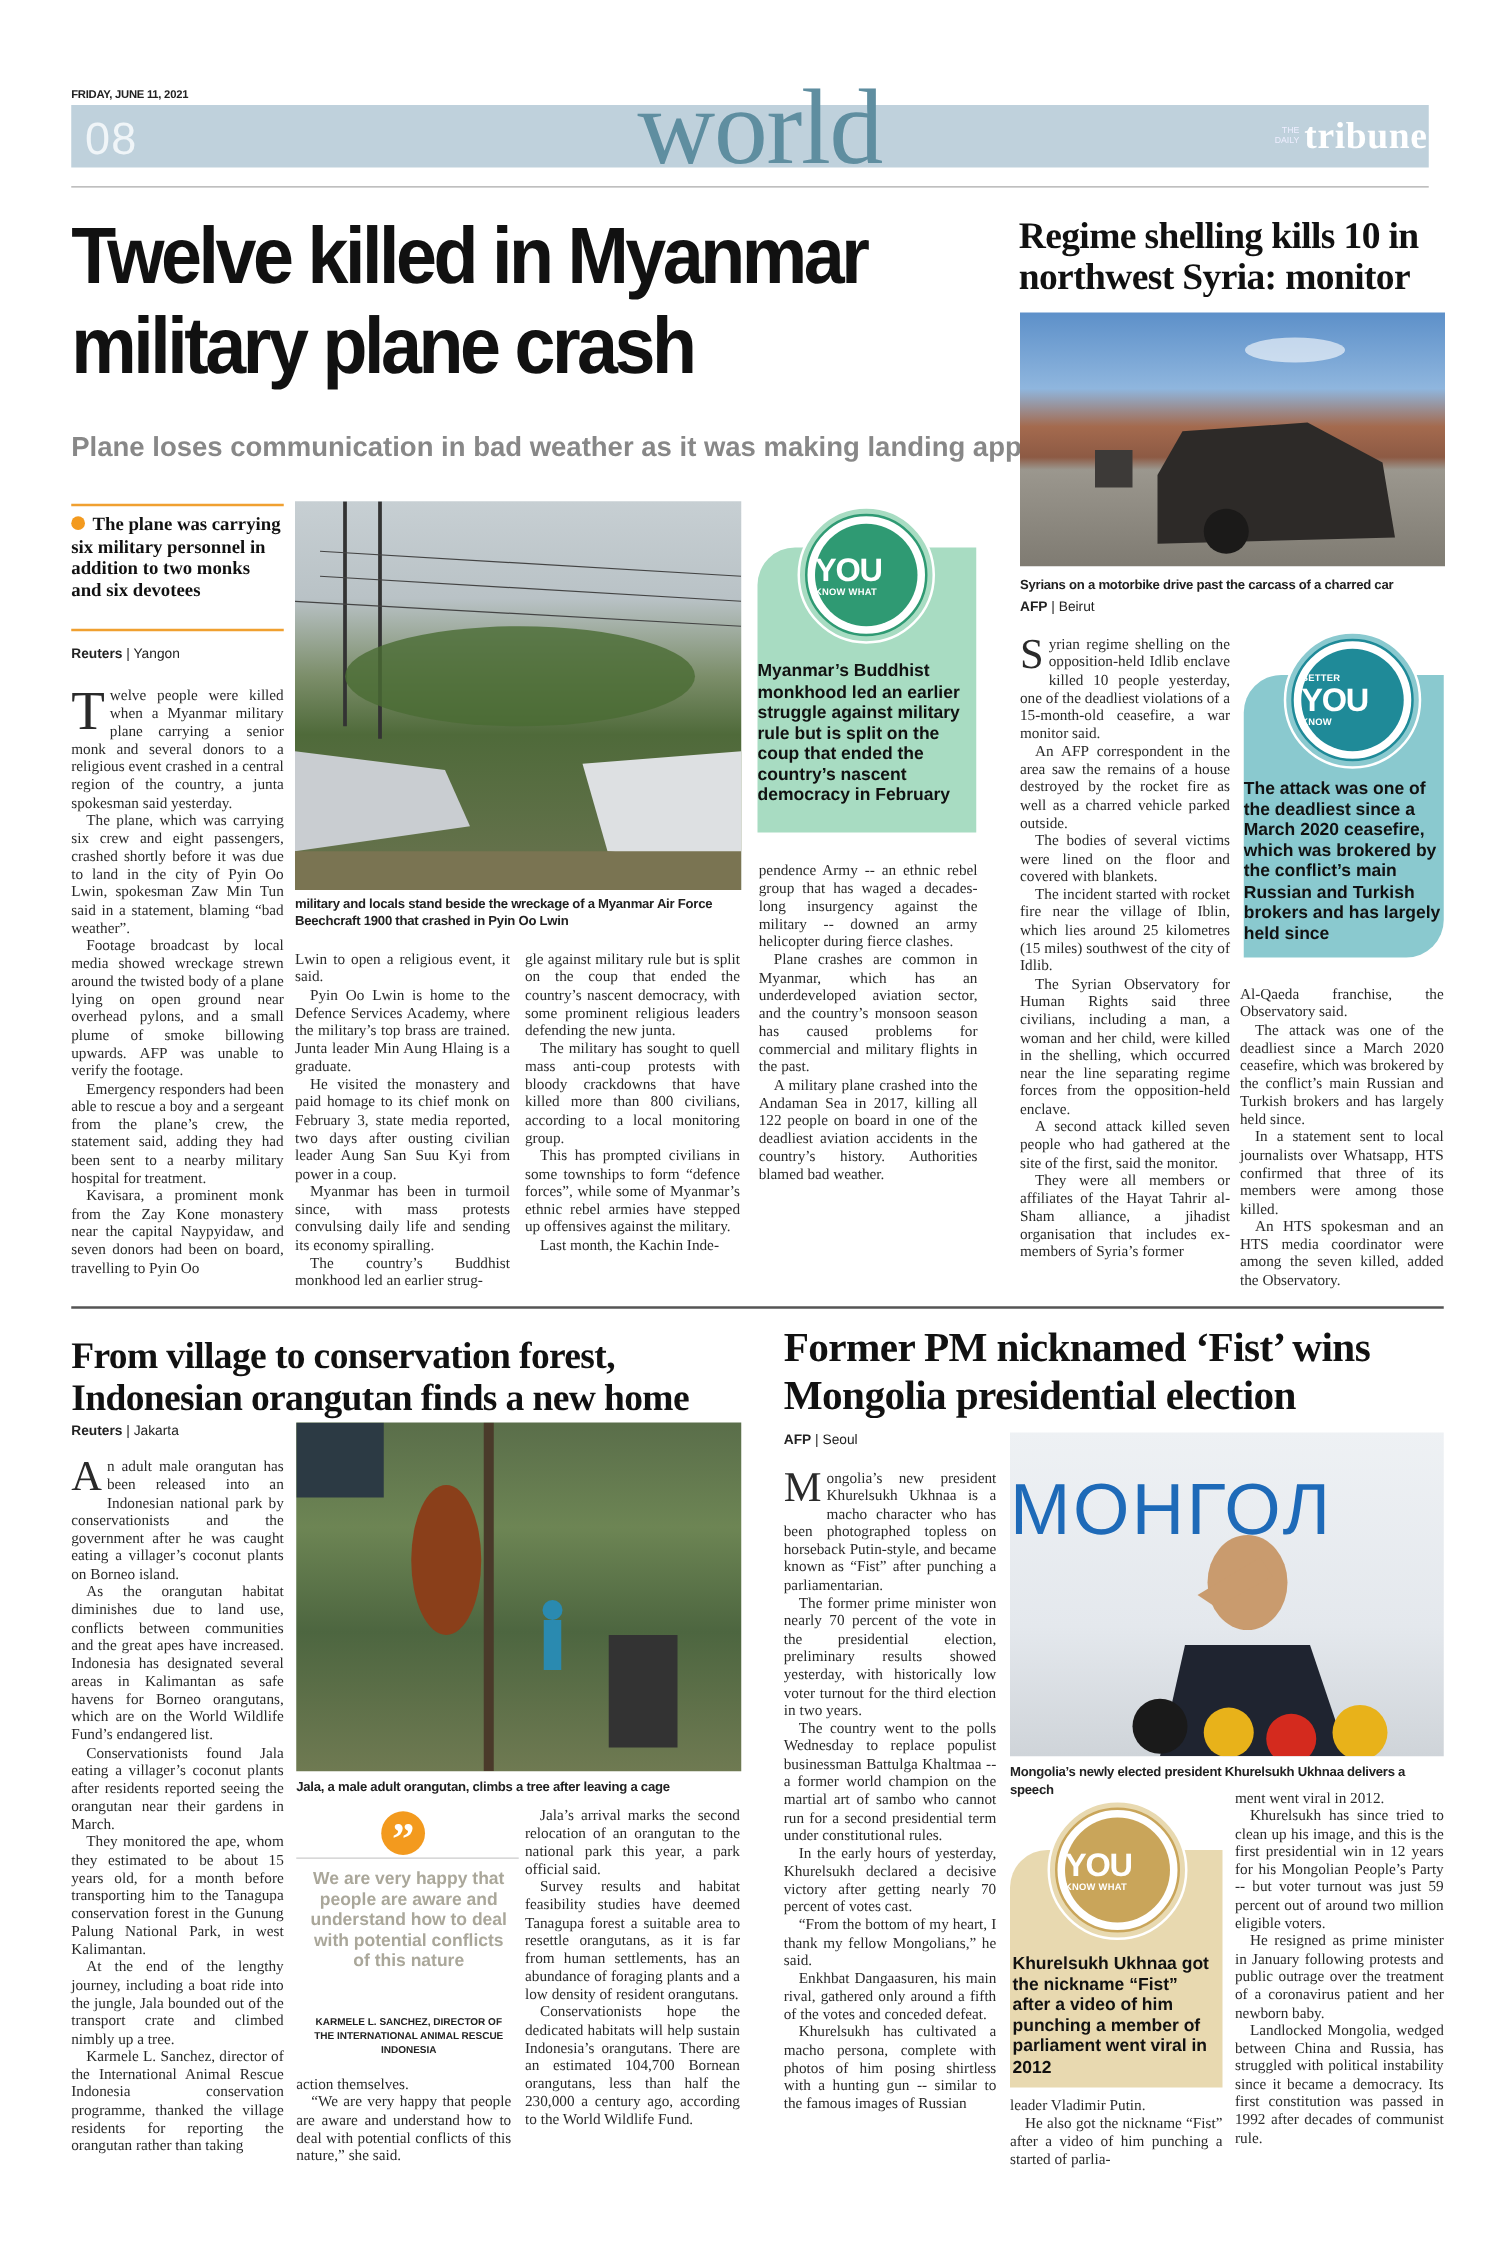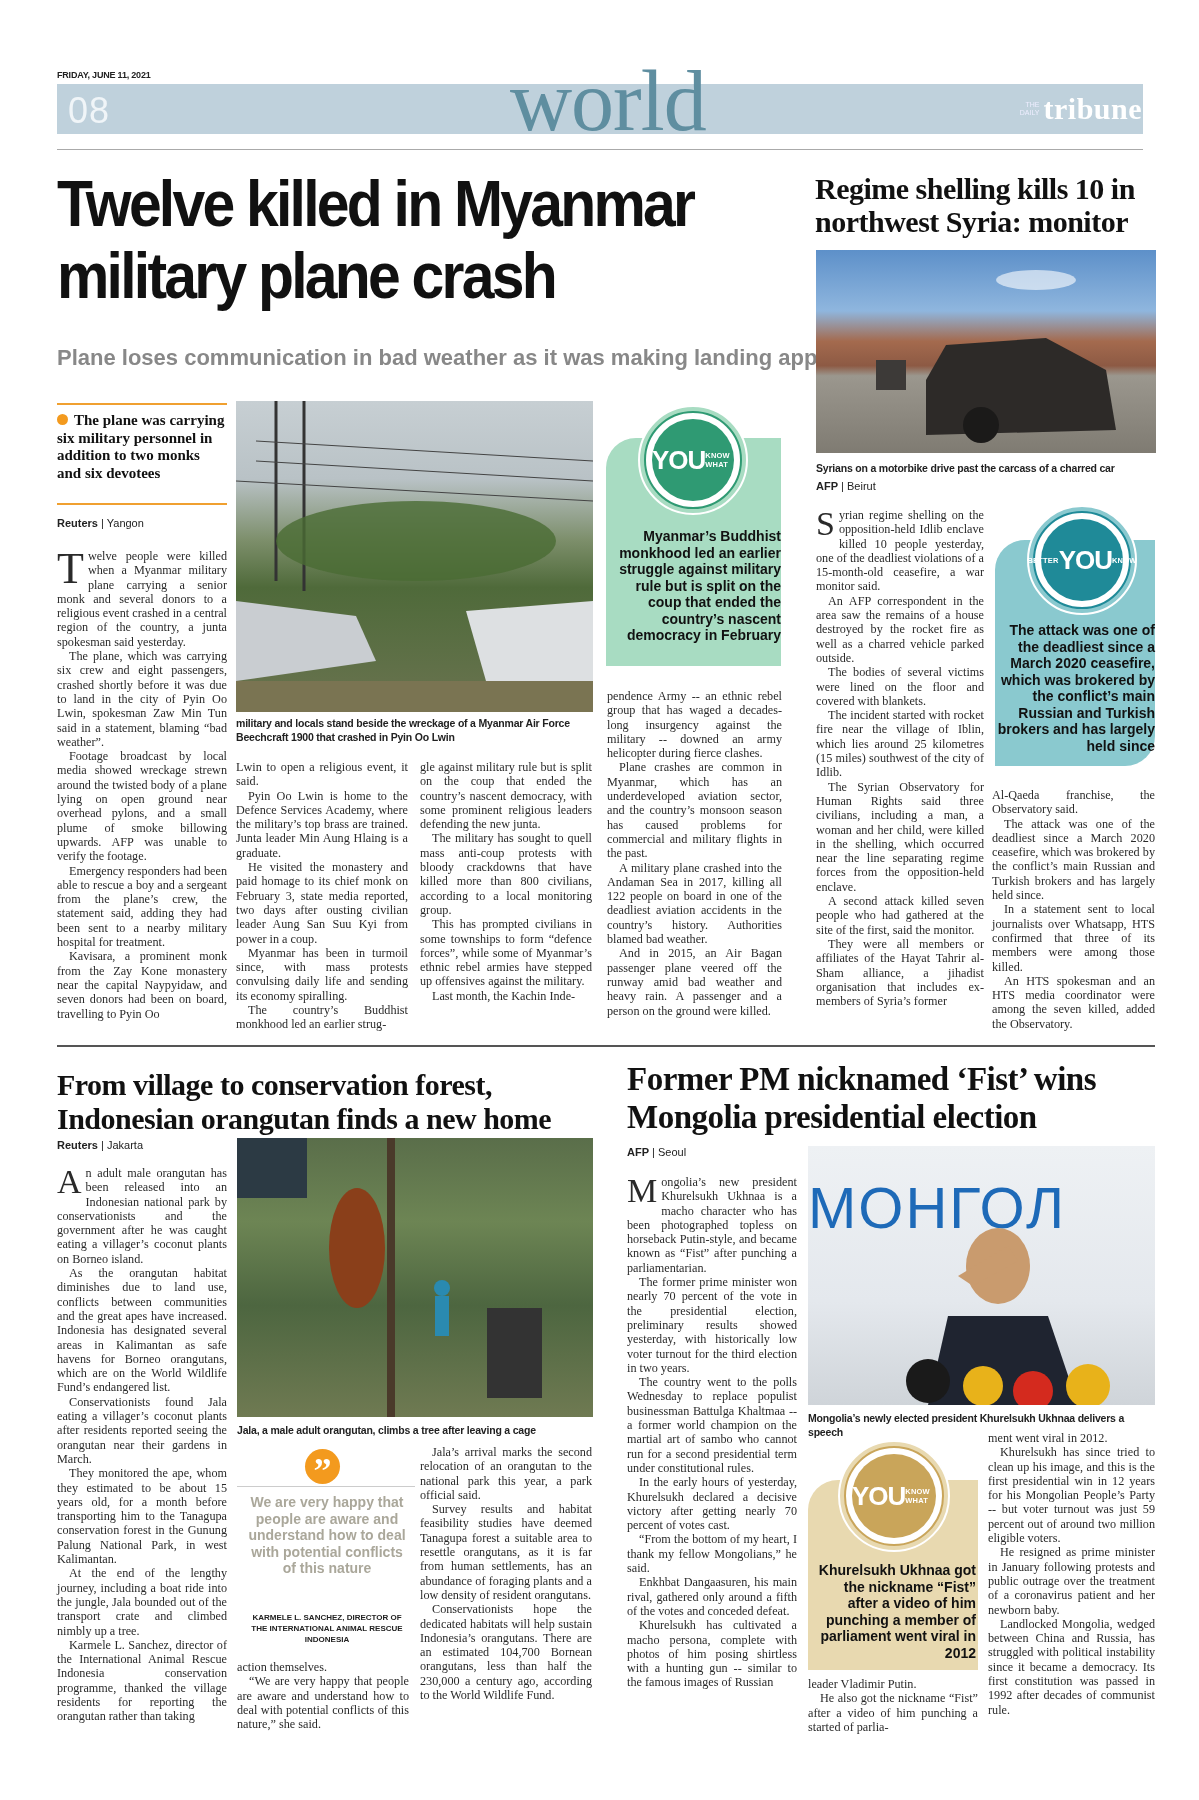--- a/index.html
+++ b/index.html
@@ -21,24 +21,24 @@
 .caption{font-family:"Liberation Sans",sans-serif;font-size:10.5px;font-weight:bold;line-height:14px;color:#222;letter-spacing:-.2px}
 .byline{font-family:"Liberation Sans",sans-serif;font-size:11px;color:#222}
 .byline b{font-weight:bold}
 .col{font-family:"Liberation Serif",serif;font-size:12.2px;line-height:14.3px;color:#2a2a2a;text-align:justify}
 .col p{text-indent:12px}
 .col p.first{text-indent:0}
 .drop{float:left;font-size:44px;line-height:36px;margin:2px 4px 0 0;font-family:"Liberation Serif",serif}
 .orange-rule{background:#f0a030;height:2px}
 .pull{font-family:"Liberation Serif",serif;font-weight:bold;font-size:15px;line-height:17.5px;color:#111}
 .bullet{display:inline-block;width:11px;height:11px;border-radius:50%;background:#f39a1e;margin-right:6px;vertical-align:0}
-.badge{border-radius:50%;display:flex;align-items:center;justify-content:center;color:#fff;font-family:"Liberation Sans",sans-serif}
+.badge{border-radius:50%;display:flex;flex-direction:column;align-items:flex-start;justify-content:center;color:#fff;font-family:"Liberation Sans",sans-serif}
 .badge .you{font-size:26px;font-weight:bold;line-height:26px;letter-spacing:-1px}
 .badge .kw{font-size:7.5px;font-weight:bold;letter-spacing:.2px}
-.factbox{font-family:"Liberation Sans",sans-serif;font-weight:bold;text-align:right;font-size:14px;line-height:16.5px;color:#111}
+.factbox{font-family:"Liberation Sans",sans-serif;font-weight:bold;text-align:left;font-size:14px;line-height:16.5px;color:#111}
 .quote-text{font-family:"Liberation Sans",sans-serif;font-weight:bold;font-size:14px;line-height:16.5px;color:#aaa79a;text-align:center}
 .quote-attr{font-family:"Liberation Sans",sans-serif;font-weight:bold;font-size:8px;line-height:11px;color:#222;text-align:center}
 .h-second{font-family:"Liberation Serif",serif;font-weight:bold;color:#111;letter-spacing:-.5px}
 </style>
 </head>
 <body>
 
 <div class="abs date">FRIDAY, JUNE 11, 2021</div>
 <div class="abs band"></div>
 <div class="abs pagenum" style="color:#f3f7fa;-webkit-text-stroke:0;font-weight:normal;opacity:.95">08</div>
@@ -107,21 +107,20 @@
 <div class="abs badge" style="left:652px;top:419px;width:82px;height:82px;background:#2f9a73">
   <div class="you">YOU</div>
   <div class="kw">KNOW WHAT</div>
 </div>
 <div class="abs factbox" style="left:606px;top:528px;width:175px">Myanmar’s Buddhist monkhood led an earlier struggle against military rule but is split on the coup that ended the country’s nascent democracy in February</div>
 
 <div class="abs col" style="left:607px;top:689px;width:175px">
   <p class="first">pendence Army -- an ethnic rebel group that has waged a decades-long insurgency against the military -- downed an army helicopter during fierce clashes.</p>
   <p>Plane crashes are common in Myanmar, which has an underdeveloped aviation sector, and the country’s monsoon season has caused problems for commercial and military flights in the past.</p>
   <p>A military plane crashed into the Andaman Sea in 2017, killing all 122 people on board in one of the deadliest aviation accidents in the country’s history. Authorities blamed bad weather.</p>
-  <p>And in 2015, an Air Bagan passenger plane veered off the runway amid bad weather and heavy rain. A passenger and a person on the ground were killed.</p>
 </div>
 
 <div class="abs h-syria">Regime shelling kills 10 in northwest Syria: monitor</div>
 <div class="abs photo" style="left:816px;top:250px;width:340px;height:203px;background:linear-gradient(180deg,#5d90c9 0%,#8fb6de 30%,#a46a4e 45%,#8d5a44 57%,#9b978e 62%,#7f7b72 100%)">
   <svg width="340" height="203">
     <ellipse cx="220" cy="30" rx="40" ry="10" fill="#fff" opacity=".6"></ellipse>
     <path d="M110,130 L130,95 L230,88 L290,120 L300,180 L110,185 Z" fill="#2d2a28"></path>
     <circle cx="165" cy="175" r="18" fill="#1b1a19"></circle>
     <rect x="60" y="110" width="30" height="30" fill="#3d3a38"></rect>
   </svg>

